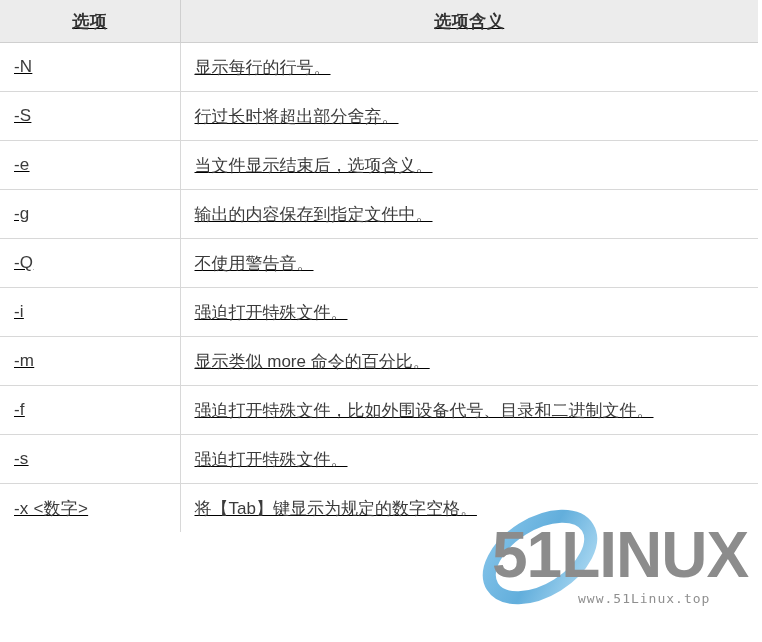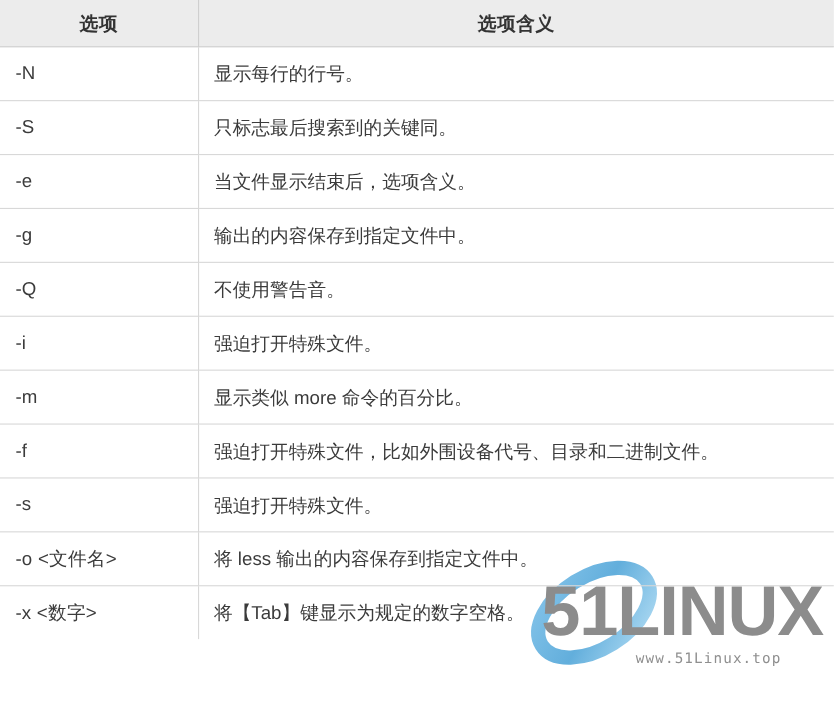--- a/index.html
+++ b/index.html
@@ -37,20 +37,21 @@
 
   
   table.opt-table {
     position: relative;
     z-index: 10;
     border-collapse: collapse;
     width: 758px;
     margin: 0;
     table-layout: fixed;
     background: transparent;
+    text-decoration: underline;
   }
   table.opt-table col.c-opt { width: 180px; }
   table.opt-table col.c-desc { width: 578px; }
 
   thead th {
     background: #ececec;
     color: #333333;
     font-weight: bold;
     font-size: 17px;
     height: 42px;
@@ -123,21 +124,21 @@
         <th class="th-desc">选项含义</th>
       </tr>
     </thead>
     <tbody>
       <tr>
         <td class="cell-opt">-N</td>
         <td class="cell-desc">显示每行的行号。</td>
       </tr>
       <tr>
         <td class="cell-opt">-S</td>
-        <td class="cell-desc">只标志最后搜索到的关键同。</td>
+        <td class="cell-desc">行过长时将超出部分舍弃。</td>
       </tr>
       <tr>
         <td class="cell-opt">-e</td>
         <td class="cell-desc">当文件显示结束后，选项含义。</td>
       </tr>
       <tr>
         <td class="cell-opt">-g</td>
         <td class="cell-desc">输出的内容保存到指定文件中。</td>
       </tr>
       <tr>
@@ -154,23 +155,19 @@
       </tr>
       <tr>
         <td class="cell-opt">-f</td>
         <td class="cell-desc">强迫打开特殊文件，比如外围设备代号、目录和二进制文件。</td>
       </tr>
       <tr>
         <td class="cell-opt">-s</td>
         <td class="cell-desc">强迫打开特殊文件。</td>
       </tr>
       <tr>
-        <td class="cell-opt">-o &lt;文件名&gt;</td>
-        <td class="cell-desc">将 less 输出的内容保存到指定文件中。</td>
-      </tr>
-      <tr>
         <td class="cell-opt">-x &lt;数字&gt;</td>
         <td class="cell-desc">将【Tab】键显示为规定的数字空格。</td>
       </tr>
     </tbody>
   </table>
 
 </div>
 
 </body></html>

